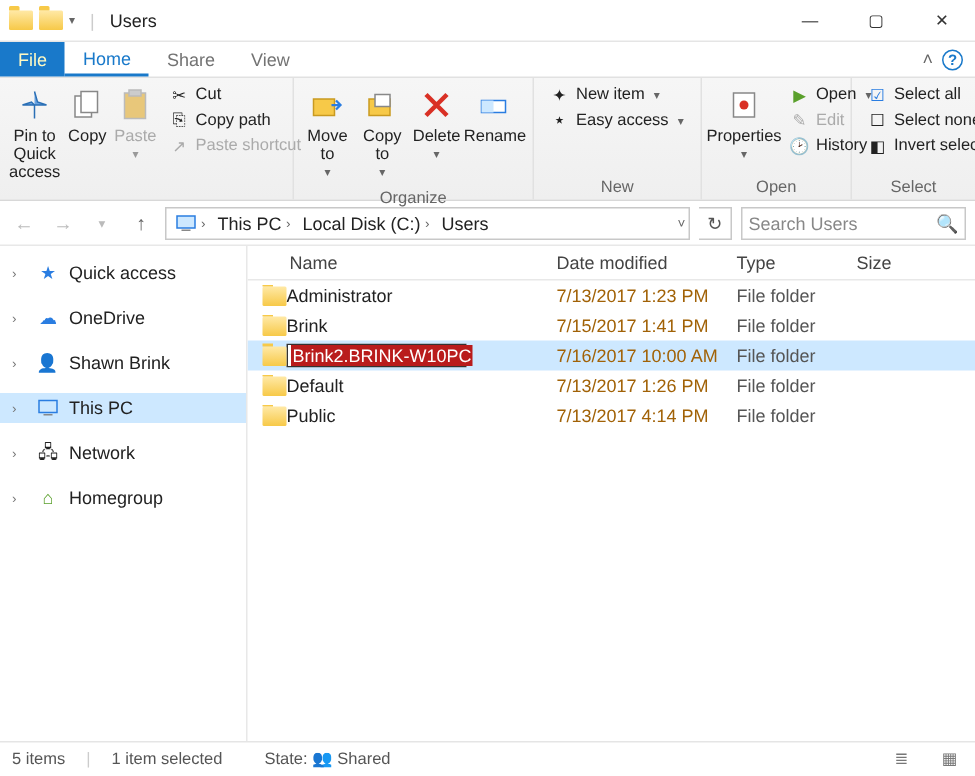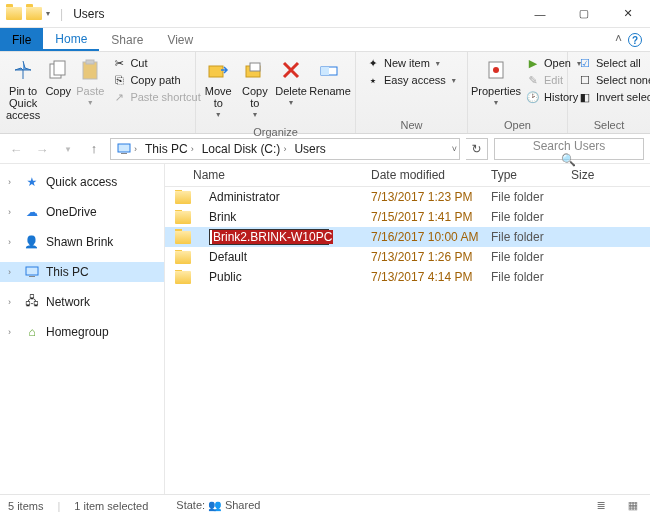--- a/index.html
+++ b/index.html
@@ -12,21 +12,21 @@
 .tb-folder::before { content:""; position:absolute; top:-3px; left:0; width:7px; height:3px; background:#f7c948; border-radius:1px 1px 0 0; }
 .tb-down { font-size: 8px; color: #666; }
 .tb-sep { color: #ccc; margin: 0 6px; }
 .tb-spacer { flex: 1; }
 .wbtn { width: 44px; height: 28px; display: flex; align-items: center; justify-content: center; font-size: 11px; color:#333; }
 .wbtn.close { color:#333; }
 
 
 .menubar { height: 24px; display: flex; align-items: stretch; background: #fff; border-bottom: 1px solid #e1e1e1; }
 .mbtn { padding: 4px 12px; font-size: 12px; color: #737373; display: flex; align-items: center; }
-.mbtn.file { background: #1979ca; color: #000000; }
+.mbtn.file { background: #1979ca; color: #fef9c3; }
 .mbtn.active { border-bottom: 2px solid #1979ca; color: #1979ca; }
 .mb-spacer { flex: 1; }
 .mb-help { width: 24px; display:flex; align-items:center; justify-content:center; color:#1979ca; font-weight:bold; border:1px solid #1979ca; border-radius:50%; width:14px; height:14px; margin:5px 8px 0 0; font-size:10px;}
 .mb-caret { color:#666; padding:4px 6px; }
 
 
 .ribbon { height: 82px; background: linear-gradient(#f6f6f6,#efefef); border-bottom: 1px solid #d8d8d8; display: flex; }
 .rgroup { border-right: 1px solid #e1e1e1; display: flex; flex-direction: column; }
 .rgroup-body { flex: 1; display: flex; align-items: flex-start; padding: 3px 4px; }
 .rgroup-label { text-align: center; font-size: 11px; color: #666; padding: 1px 0 2px; }
@@ -39,21 +39,21 @@
 .disabled svg path, .disabled svg rect { stroke: #bbb; }
 
 
 .navbar { height: 30px; display: flex; align-items: center; padding: 3px 6px; gap: 6px; border-bottom: 1px solid #e8e8e8; }
 .navarrow { width:20px; height:20px; display:flex; align-items:center; justify-content:center; color:#666; font-size:13px; }
 .navarrow.dis { color: #bbb; }
 .addrbox { flex: 1; height: 22px; border: 1px solid #c8c8c8; display: flex; align-items: center; padding: 0 2px; font-size: 12px; background:#fff; }
 .addrbox .seg { padding: 0 4px; display: flex; align-items: center; gap: 3px; }
 .addrbox .chev { font-size: 9px; color: #666; }
 .refresh { width:22px; height:22px; border:1px solid #c8c8c8; border-left:none; display:flex; align-items:center; justify-content:center; color:#555; }
-.searchbox { width: 150px; height: 22px; border: 1px solid #c8c8c8; display:flex; align-items:center; padding:0 4px; color:#888; background:#fff;flex-direction:column; }
+.searchbox { width: 150px; height: 22px; border: 1px solid #c8c8c8; display:flex; align-items:center; padding:0 4px; color:#888; background:#fff; }
 .searchbox .sg { flex:1; }
 .searchbox .sic { color:#777; }
 
 
 .main { display: flex; height: 330px; }
 .navpane { width: 165px; border-right: 1px solid #e8e8e8; padding: 8px 0; overflow:hidden; }
 .np-item { display: flex; align-items: center; gap: 6px; padding: 3px 6px 3px 8px; font-size: 12px; }
 .np-item.sel { background: #cde8ff; }
 .np-caret { width: 10px; font-size: 9px; color: #777; }
 .np-ic { width: 16px; height: 14px; display:flex; align-items:center; justify-content:center; }
@@ -63,21 +63,21 @@
 .filelist { flex: 1; overflow:hidden; }
 .fl-head { display:flex; border-bottom:1px solid #e8e8e8; font-size:12px; color:#444; }
 .fl-head .col { padding: 4px 6px; border-right: 1px solid transparent; }
 .col-name { width: 200px; padding-left: 28px !important; }
 .col-date { width: 120px; }
 .col-type { width: 80px; }
 .col-size { width: 60px; }
 .fl-row { display:flex; align-items:center; font-size:12px; height:20px; }
 .fl-row.sel { background: #cde8ff; }
 .fl-row .cell { padding: 0 6px; overflow:hidden; white-space:nowrap; }
-.fl-row .cell.name { width:200px; display:flex; align-items:center; gap:18px; padding-left:10px; }
+.fl-row .cell.name { width:200px; display:flex; align-items:center; gap:0; padding-left:10px; }
 .fl-row .cell.date { width:120px; color:#a16207; }
 .fl-row .cell.type { width:80px; color:#555; }
 .fl-row .cell.size { width:60px; color:#555; }
 .fic { width:16px; height:13px; background: linear-gradient(#ffe9a6,#f7c948); border-radius:1px; position:relative; flex-shrink:0; }
 .fic::before { content:""; position:absolute; top:-3px; left:0; width:7px; height:3px; background:#f7c948; border-radius:1px 1px 0 0; }
 .rename-input { border:1px solid #333; background:#fff; padding:0 2px; width:120px; font-size:12px; height:16px; }
 .rename-sel { background:#b91c1c; color:#fff; padding:0 1px; }
 
 
 .statusbar { height:22px; border-top:1px solid #e5e5e5; display:flex; align-items:center; padding:0 8px; font-size:11px; color:#555; gap:14px; }

